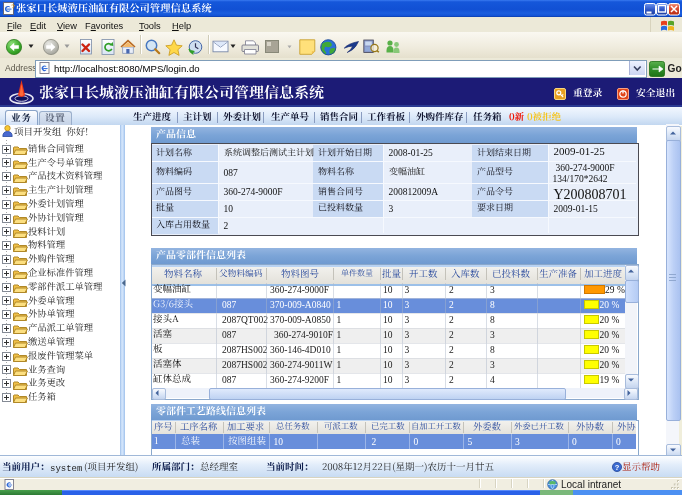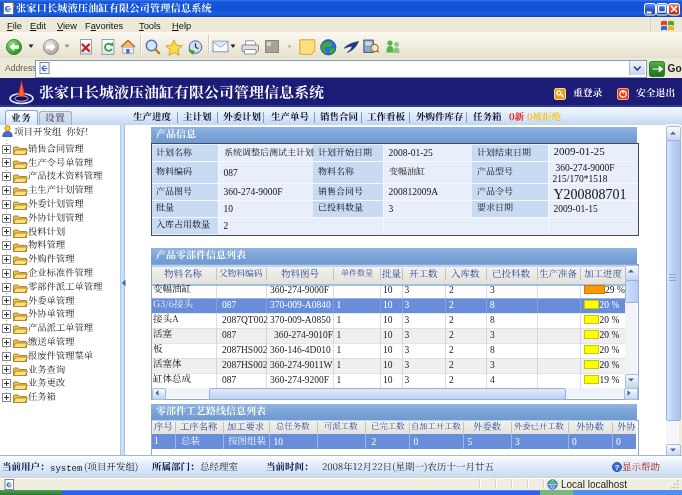--- a/index.html
+++ b/index.html
@@ -393,20 +393,21 @@
       <path d="M8.5 12.5q0-4 3-4t3 4v1.5h-6z" fill="#88c878"></path>
     </svg>
     <div style="position:absolute;left:0px;top:57.5px;width:682px;height:20.5px;background:#ece9d8;border-bottom:1px solid #b8b49e"></div>
     <div class="t ls" style="left:5px;top:63.5px;font-size:8.6px;color:#5a564a">Address</div>
     <div style="position:absolute;left:35px;top:59.5px;width:610px;height:16.5px;background:#fff;border:1px solid #7f9db9"></div>
     <svg style="position:absolute;left:38.5px;top:62px;" width="12" height="12">
       <rect x="1" y="0.5" width="9" height="11" fill="#fdfdfb" stroke="#778" stroke-width="0.9"></rect>
       <path d="M7.6 4.7a2.7 2.7 0 1 0 .1 3.1h-1.1a1.7 1.7 0 1 1 0-3.1z" fill="#2a66d8"></path>
       <path d="M4.2 6h4.4v0.9H4.2z" fill="#2a66d8"></path>
     </svg>
+    <div class="t ls" style="left:54px;top:63px;font-size:9.6px;color:#000">http://localhost:8080/MPS/login.do</div>
     <div style="position:absolute;left:628.5px;top:60.5px;width:15.5px;height:14.5px;background:linear-gradient(180deg,#eef2fe,#ccd6f2);border-left:1px solid #aab4d8"></div>
     <svg style="position:absolute;left:632.5px;top:64.5px;" width="9" height="7">
       <path d="M1 1.5l3.3 3.5L7.6 1.5" fill="none" stroke="#38405e" stroke-width="1.6"></path>
     </svg>
     <svg style="position:absolute;left:648.5px;top:61px;" width="16" height="16">
       <rect x="0.5" y="0.5" width="15" height="15" rx="2" fill="url(#gogr)" stroke="#1e6e14" stroke-width="0.8"></rect>
       <path d="M3.5 8h6.5V5l4 3-4 3V8z" fill="#fff" stroke="#fff" stroke-width="0.6"></path>
     </svg>
     <svg width="0" height="0" style="position:absolute">
       <defs>
@@ -1033,21 +1034,21 @@
     </svg>
     <svg class="tx" style="left:476.5px;top:167.3px" width="38" height="12">
       <g fill="#101018" transform="translate(0,7.6) scale(0.0900)">
         <use href="#g75" x="0"></use>
         <use href="#g79" x="100"></use>
         <use href="#g135" x="200"></use>
         <use href="#g77" x="300"></use>
       </g>
     </svg>
     <div class="t lf" style="left:555.5px;top:163.3px;font-size:9.5px;color:#111">360-274-9000F</div>
-    <div class="t lf" style="left:552.5px;top:173.8px;font-size:9.5px;color:#111">215/170*1518</div>
+    <div class="t lf" style="left:552.5px;top:173.8px;font-size:9.5px;color:#111">134/170*2642</div>
     <svg class="tx" style="left:155.5px;top:186.6px" width="38" height="12">
       <g fill="#101018" transform="translate(0,7.6) scale(0.0900)">
         <use href="#g75" x="0"></use>
         <use href="#g79" x="100"></use>
         <use href="#g136" x="200"></use>
         <use href="#g77" x="300"></use>
       </g>
     </svg>
     <div class="t lf" style="left:223.5px;top:186.9px;font-size:9.5px;color:#111">360-274-9000F</div>
     <svg class="tx" style="left:317.5px;top:186.6px" width="47" height="12">
@@ -1620,21 +1621,21 @@
     <div style="position:absolute;left:479px;top:479px;width:1px;height:9px;background:#d8d4c2;border-right:1px solid #fff"></div>
     <div style="position:absolute;left:495px;top:479px;width:1px;height:9px;background:#d8d4c2;border-right:1px solid #fff"></div>
     <div style="position:absolute;left:511px;top:479px;width:1px;height:9px;background:#d8d4c2;border-right:1px solid #fff"></div>
     <div style="position:absolute;left:527px;top:479px;width:1px;height:9px;background:#d8d4c2;border-right:1px solid #fff"></div>
     <div style="position:absolute;left:543px;top:479px;width:1px;height:9px;background:#d8d4c2;border-right:1px solid #fff"></div>
     <svg style="position:absolute;left:547px;top:478.5px;" width="12" height="11">
       <circle cx="5.5" cy="5.5" r="4.8" fill="#4a90e0" stroke="#2a5a9a" stroke-width="0.7"></circle>
       <path d="M1 5.5h9M5.5 1a7 7 0 0 1 0 9M5.5 1a7 7 0 0 0 0 9" fill="none" stroke="#bfe0f8" stroke-width="0.8"></path>
       <path d="M2 3q3-2 7 0l-1 2.5q-2.5-1-5 0z" fill="#58b868"></path>
     </svg>
-    <div class="t ls" style="left:561px;top:479px;font-size:10px;color:#222">Local localhost</div>
+    <div class="t ls" style="left:561px;top:479px;font-size:10px;color:#222">Local intranet</div>
     <svg style="position:absolute;left:671px;top:480px;" width="9" height="9">
       <g fill="#cac6b2">
         <rect x="6" y="0" width="2" height="2"></rect>
         <rect x="6" y="3.5" width="2" height="2"></rect>
         <rect x="6" y="7" width="2" height="2"></rect>
         <rect x="2.8" y="3.5" width="2" height="2"></rect>
         <rect x="2.8" y="7" width="2" height="2"></rect>
         <rect x="0" y="7" width="2" height="2"></rect>
       </g>
       <g fill="#fff">

